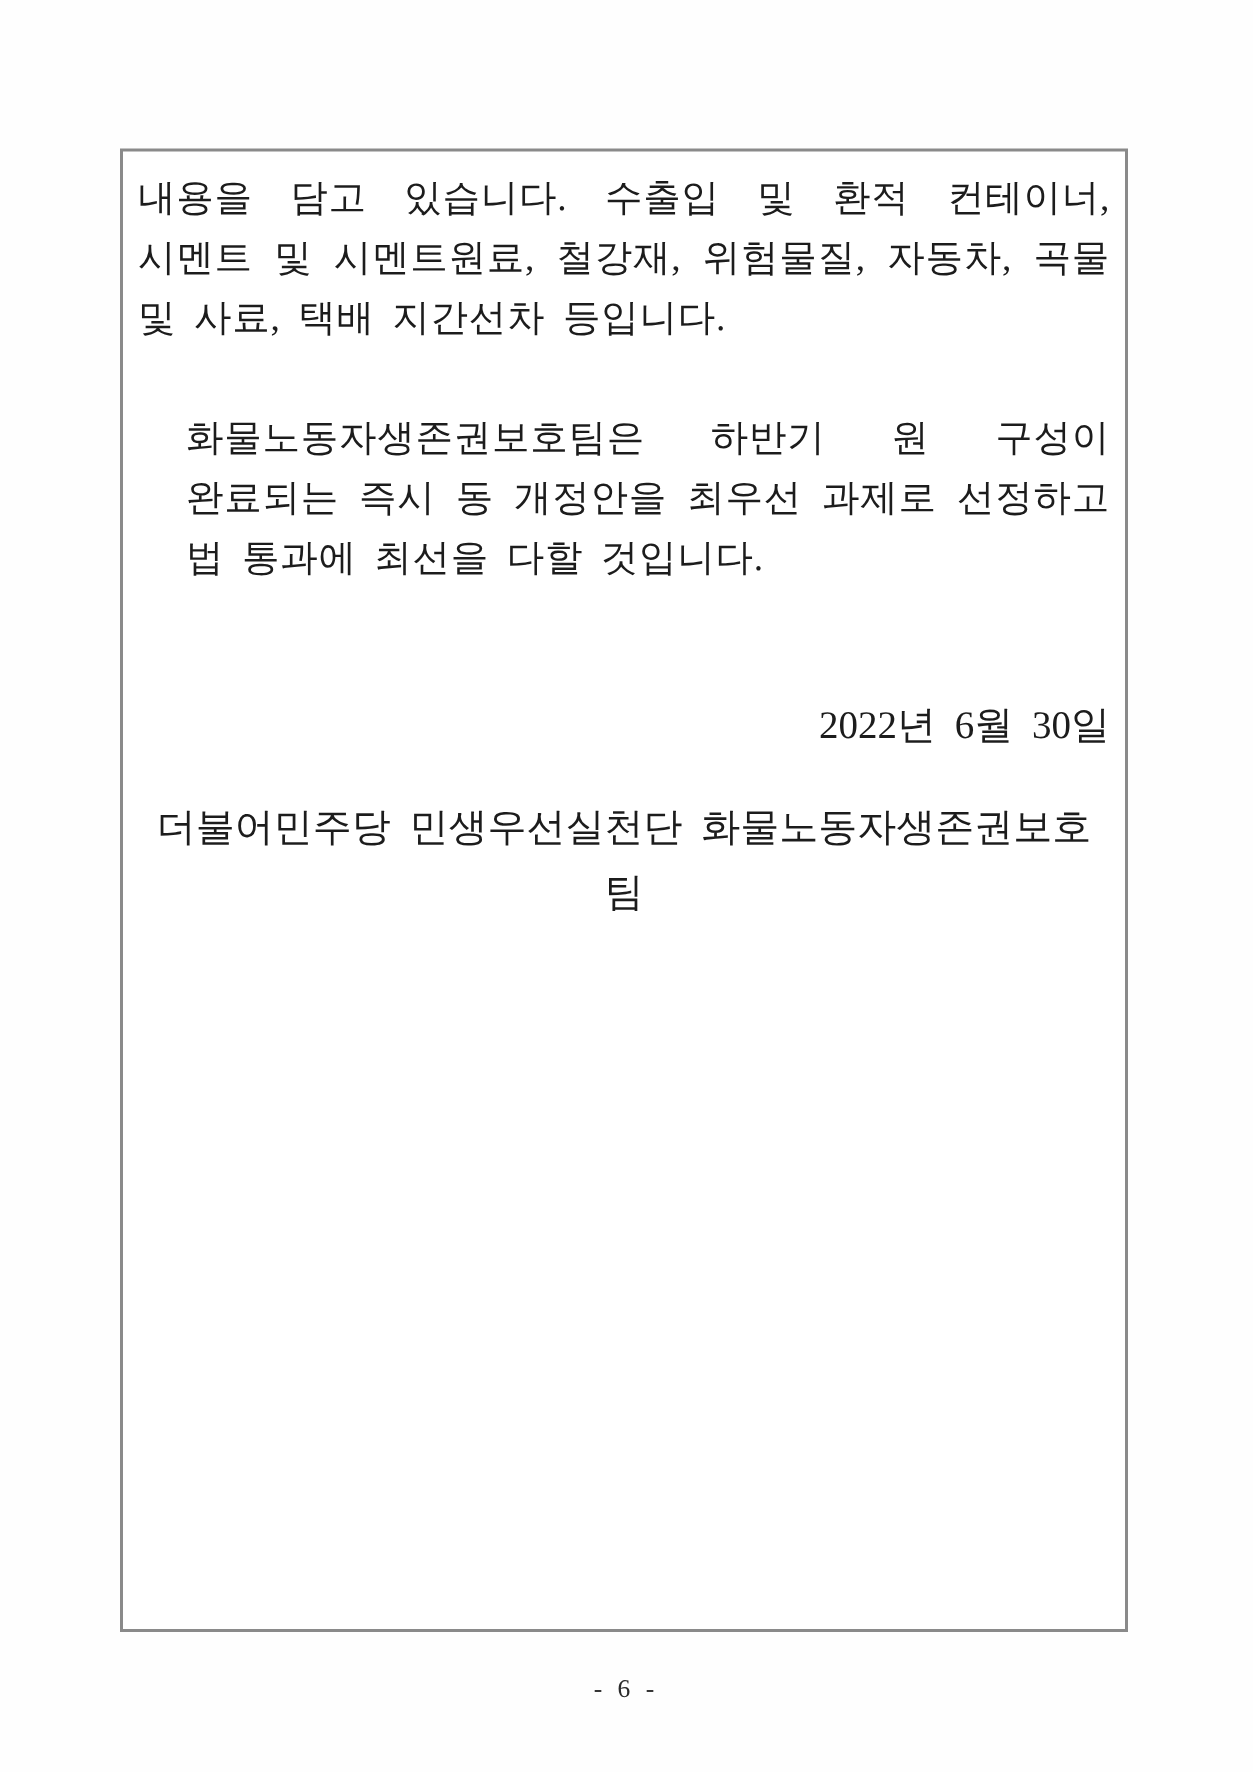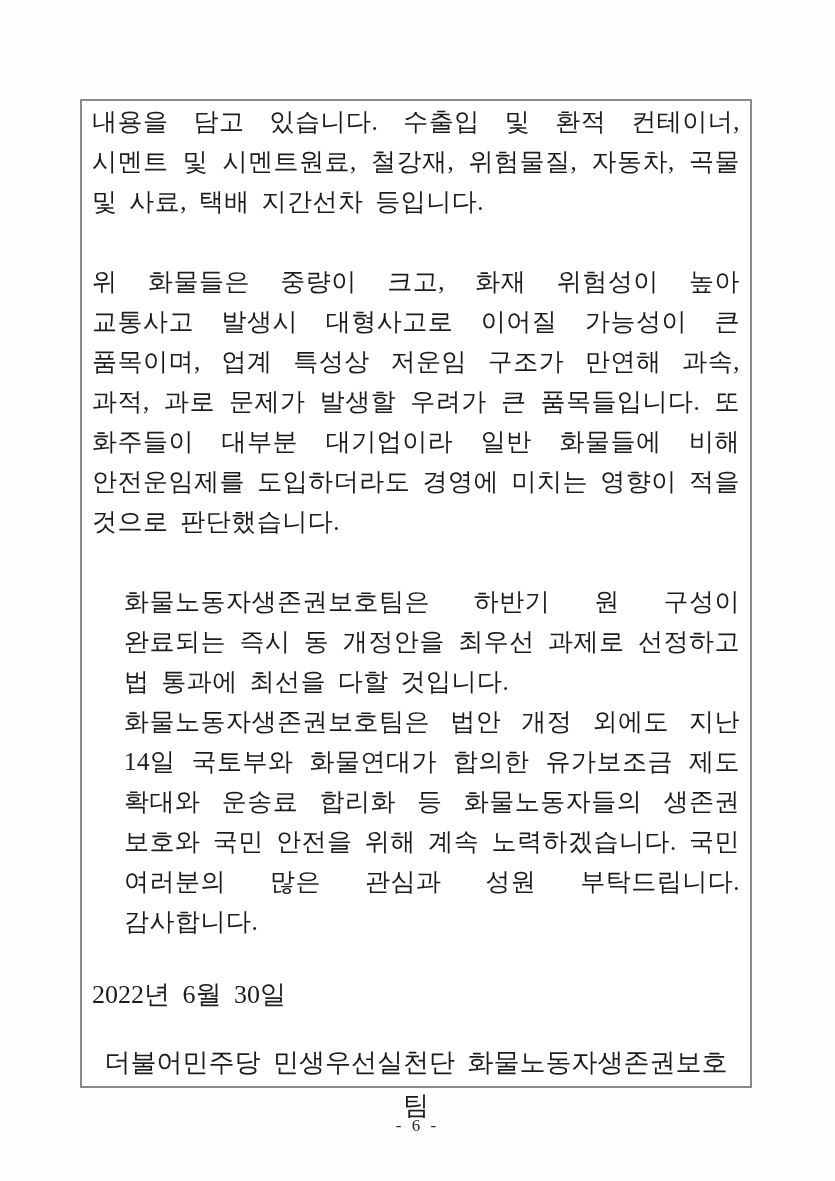--- a/index.html
+++ b/index.html
@@ -17,40 +17,40 @@
   }
   .doc-box {
     position: absolute;
     left: 80px;
     top: 99px;
     width: 672px;
     height: 989px;
     box-sizing: border-box;
     border: 2px solid #8a8a8a;
     background: #ffffff;
-    padding: 1px 10px 0 10px;
+    padding: 12px 10px 0 10px;
   }
   .body-para {
     margin: 0 0 40px 0;
     font-size: 25px;
     line-height: 40px;
     text-align: justify;
     word-spacing: 5px;
     letter-spacing: 0.5px;
     word-break: keep-all;
   }
   .body-para.no-gap {
     margin-bottom: 0;
     margin-left: 32px;
   }
   .date-line {
-    margin: 33px 0 0 0;
+    margin: 71px 0 0 0;
     font-size: 26px;
     line-height: 40px;
-    text-align: left;
+    text-align: right;
     word-spacing: 6px;
   }
   .signature-block {
     margin-top: 26px;
   }
   .signature-line {
     margin: 0;
     font-size: 26px;
     line-height: 43px;
     text-align: center;
@@ -66,26 +66,24 @@
     letter-spacing: 3px;
     color: #2a2a2a;
   }
 </style>
 </head>
 <body>
 
 <div class="doc-box">
   <p class="body-para">내용을 담고 있습니다. 수출입 및 환적 컨테이너, 시멘트 및 시멘트원료, 철강재, 위험물질, 자동차, 곡물 및 사료, 택배 지간선차 등입니다.</p>
 
-  <p class="body-para">위 화물들은 중량이 크고, 화재 위험성이 높아 교통사고 발생시 대형사고로 이어질 가능성이 큰 품목이며, 업계 특성상 저운임 구조가 만연해 과속, 과적, 과로 문제가 발생할 우려가 큰 품목들입니다. 또 화주들이 대부분 대기업이라 일반 화물들에 비해 안전운임제를 도입하더라도 경영에 미치는 영향이 적을 것으로 판단했습니다.</p>
 
   <p class="body-para no-gap">화물노동자생존권보호팀은 하반기 원 구성이 완료되는 즉시 동 개정안을 최우선 과제로 선정하고 법 통과에 최선을 다할 것입니다.</p>
 
 
-  <p class="body-para no-gap">화물노동자생존권보호팀은 법안 개정 외에도 지난 14일 국토부와 화물연대가 합의한 유가보조금 제도 확대와 운송료 합리화 등 화물노동자들의 생존권 보호와 국민 안전을 위해 계속 노력하겠습니다. 국민 여러분의 많은 관심과 성원 부탁드립니다. 감사합니다.</p>
 
   <p class="date-line">2022년 6월 30일</p>
 
   <div class="signature-block">
     <p class="signature-line">더불어민주당 민생우선실천단 화물노동자생존권보호팀</p>
 
   </div>
 </div>
 
 <div class="page-number">- 6 -</div>

